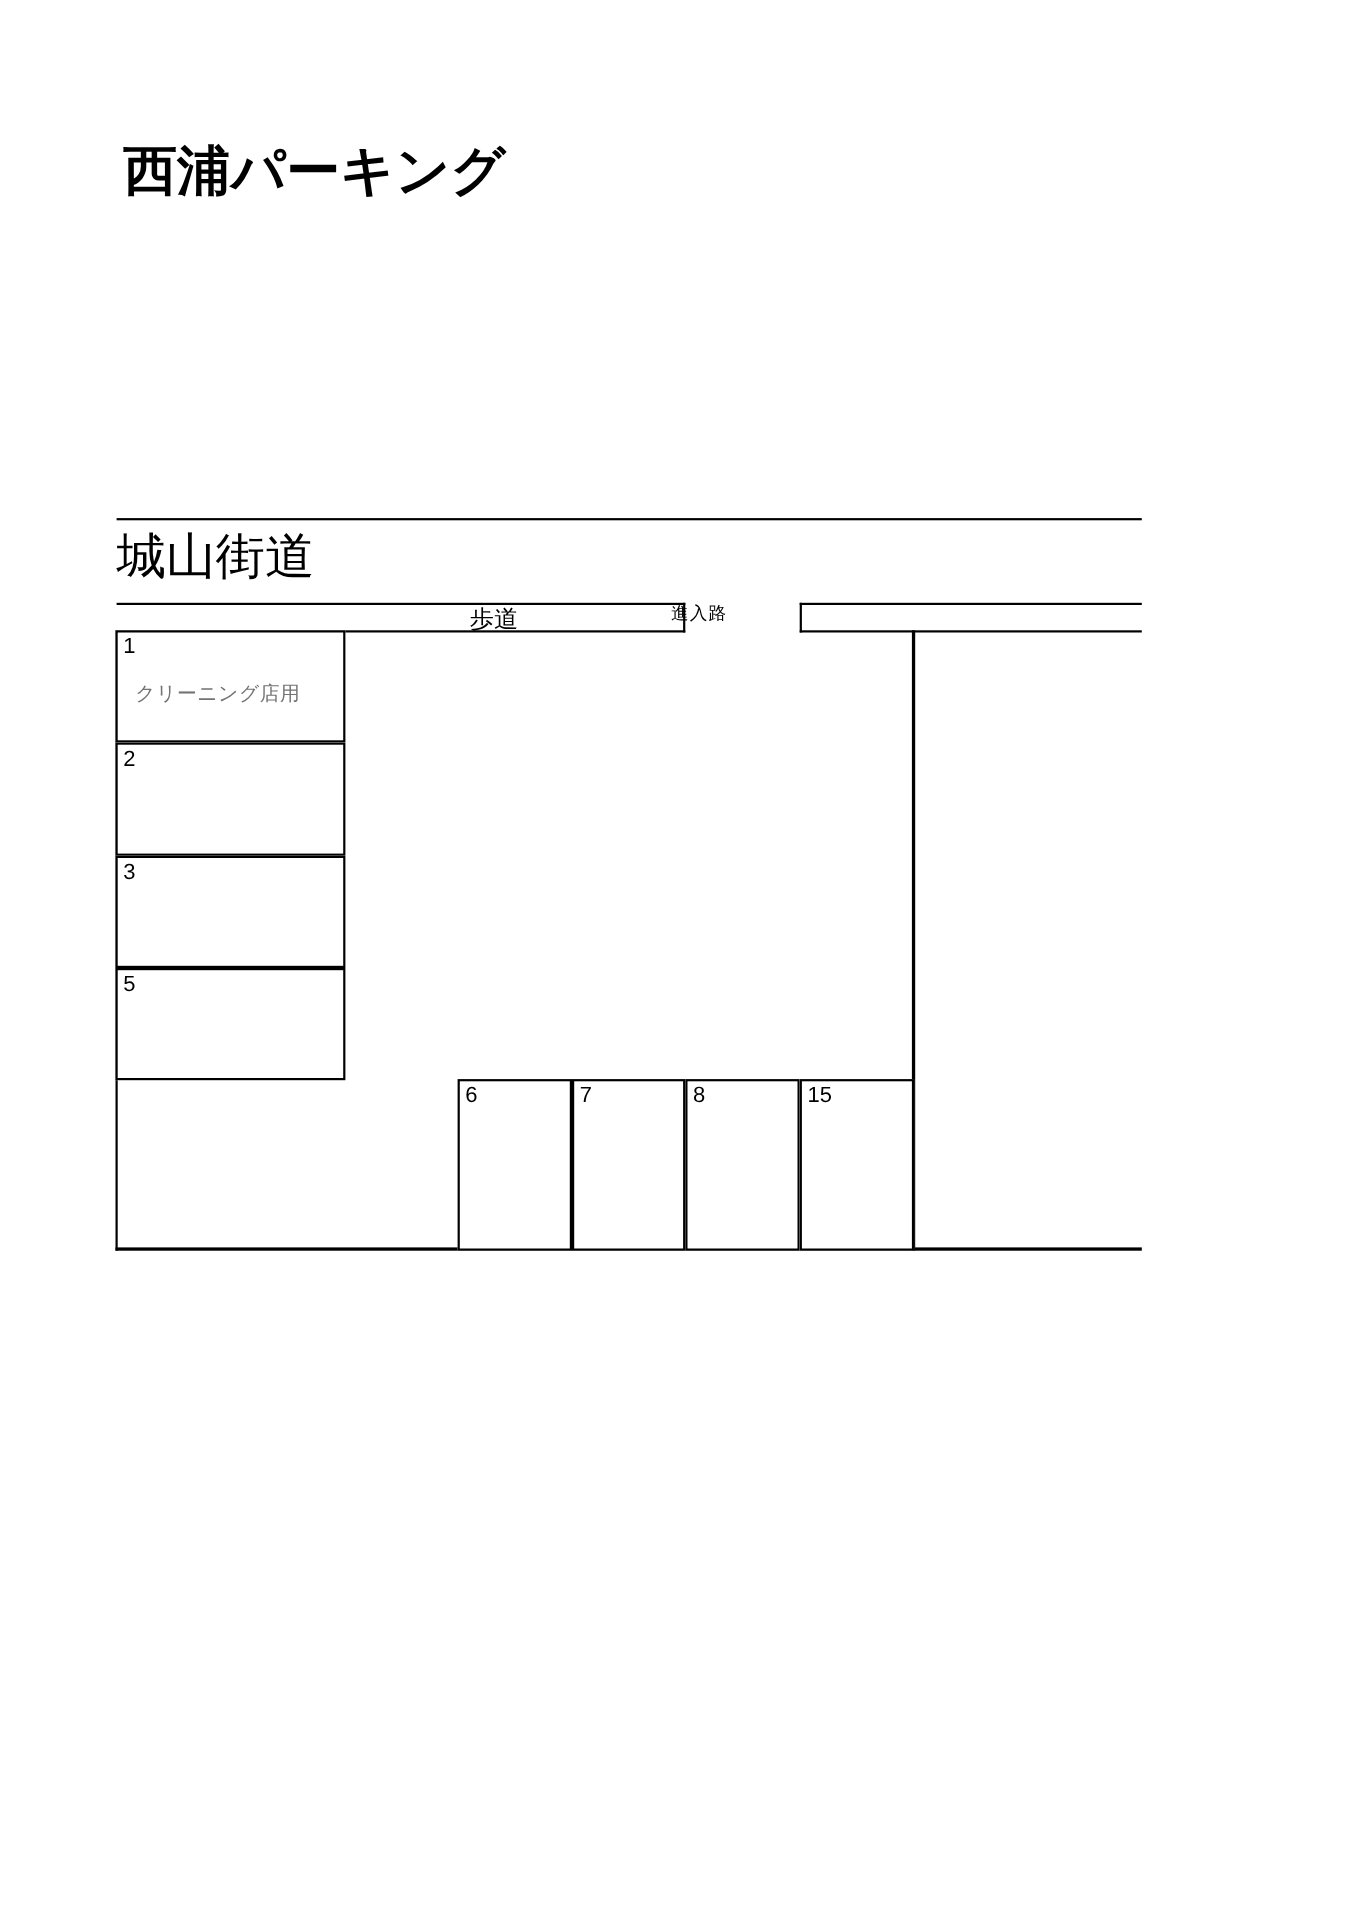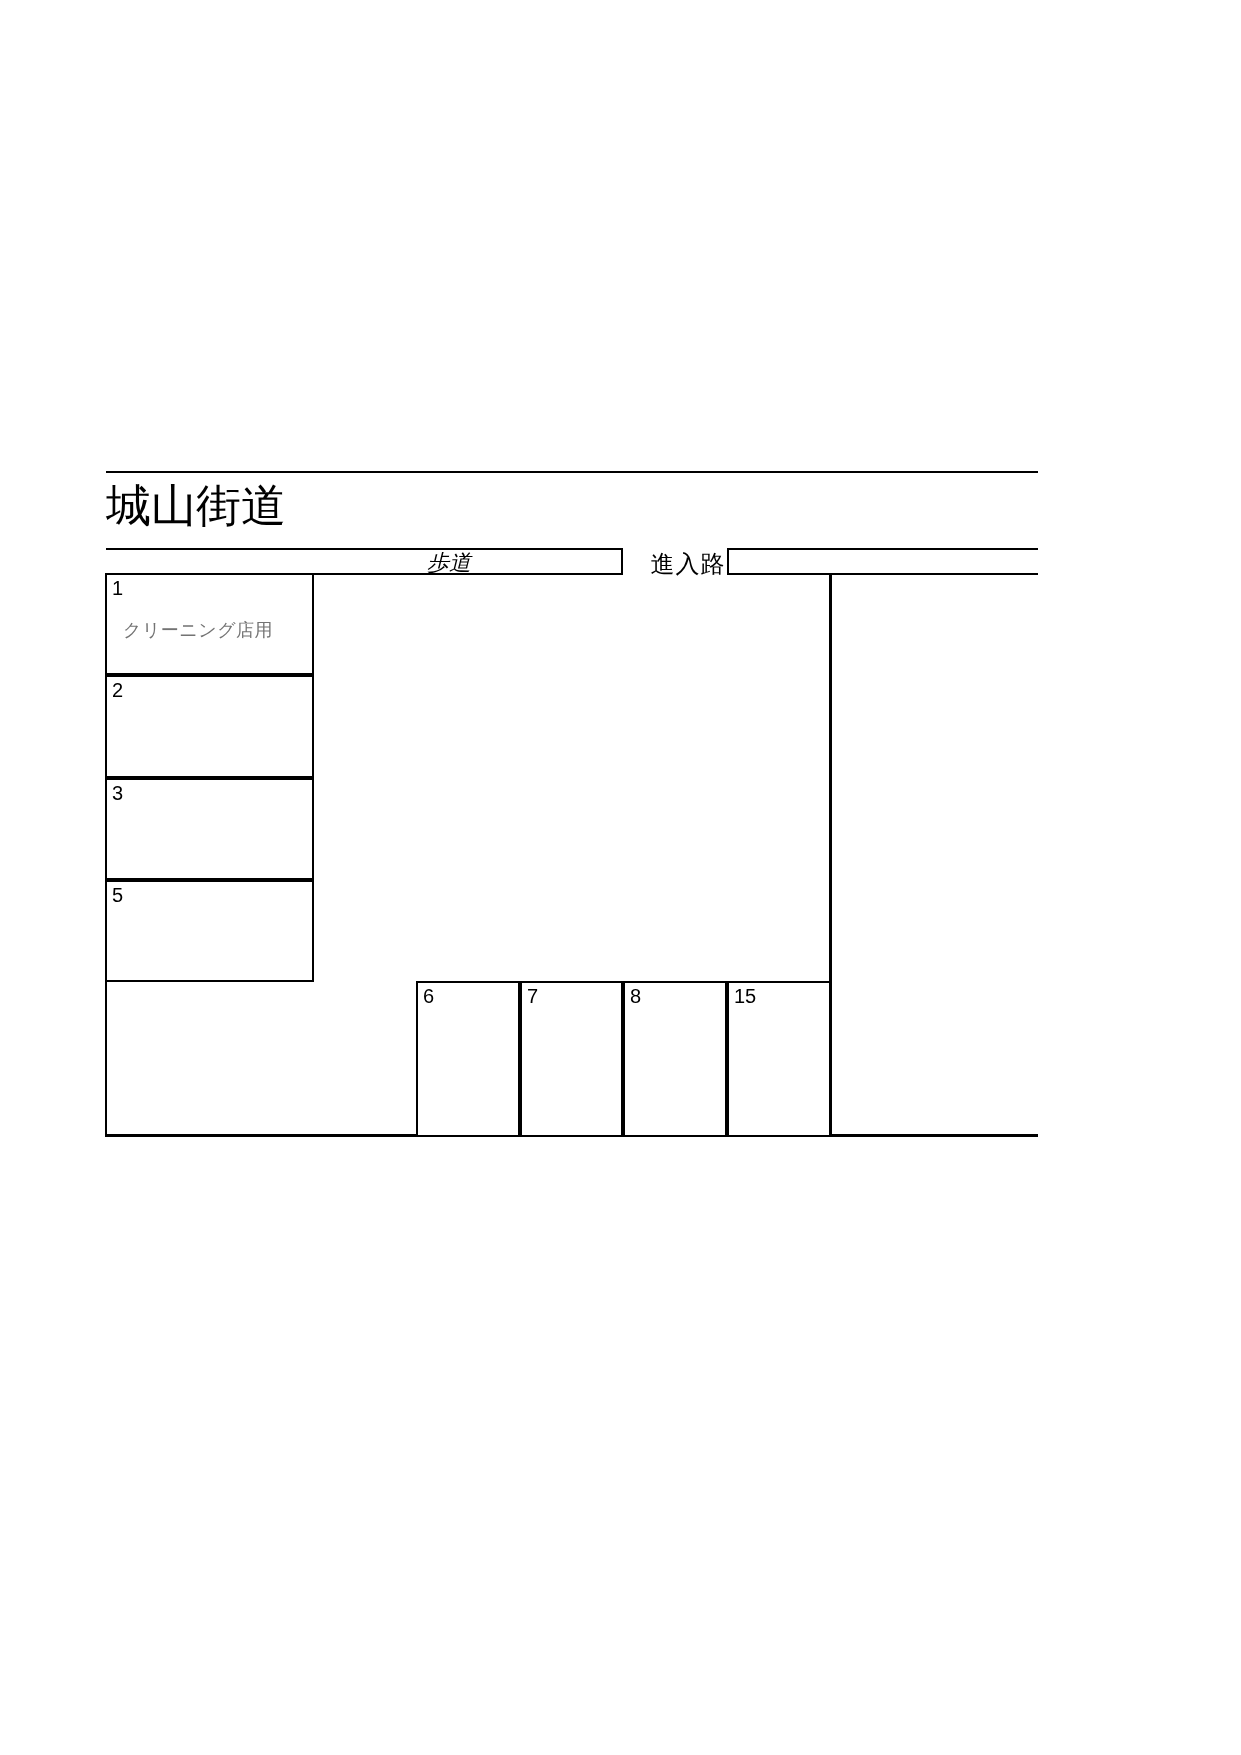--- a/index.html
+++ b/index.html
@@ -35,24 +35,24 @@
     color: #000000;
   }
   .ln { position: absolute; background: #000000; }
   .small-label {
     position: absolute;
     font-size: 22px;
     line-height: 1.05;
     color: #000000;
     white-space: nowrap;
   }
-  .sidewalk-label { left: 427px; top: 551px; font-style: italic; }
+  .sidewalk-label { left: 427px; top: 551px; }
   .entrance-label {
-    left: 636px; top: 551px; width: 104px;
-    text-align: center; letter-spacing: 1px; font-size: 24px;
+    left: 610px; top: 551px; width: 104px;
+    letter-spacing: 1px; font-size: 16px;
   }
   .space {
     position: absolute;
     border: 2px solid #000000;
     box-sizing: border-box;
     background: #ffffff;
   }
   .space .num {
     position: absolute;
     left: 5px;
@@ -69,20 +69,21 @@
     letter-spacing: 0.5px;
     color: #737373;
     white-space: nowrap;
   }
 </style>
 </head>
 <body>
 
 <div class="page">
 
+  <h1 class="title">西浦パーキング</h1>
 
   <div class="ln" style="left:106px; top:471px; width:932px; height:2px;"></div>
   <div class="road-name">城山街道</div>
 
   <div class="ln" style="left:106px; top:548px; width:517px; height:2px;"></div>
   <div class="ln" style="left:106px; top:573px; width:517px; height:2px;"></div>
   <div class="ln" style="left:621px; top:548px; width:2px; height:27px;"></div>
 
   <div class="ln" style="left:727px; top:548px; width:311px; height:2px;"></div>
   <div class="ln" style="left:727px; top:573px; width:311px; height:2px;"></div>

